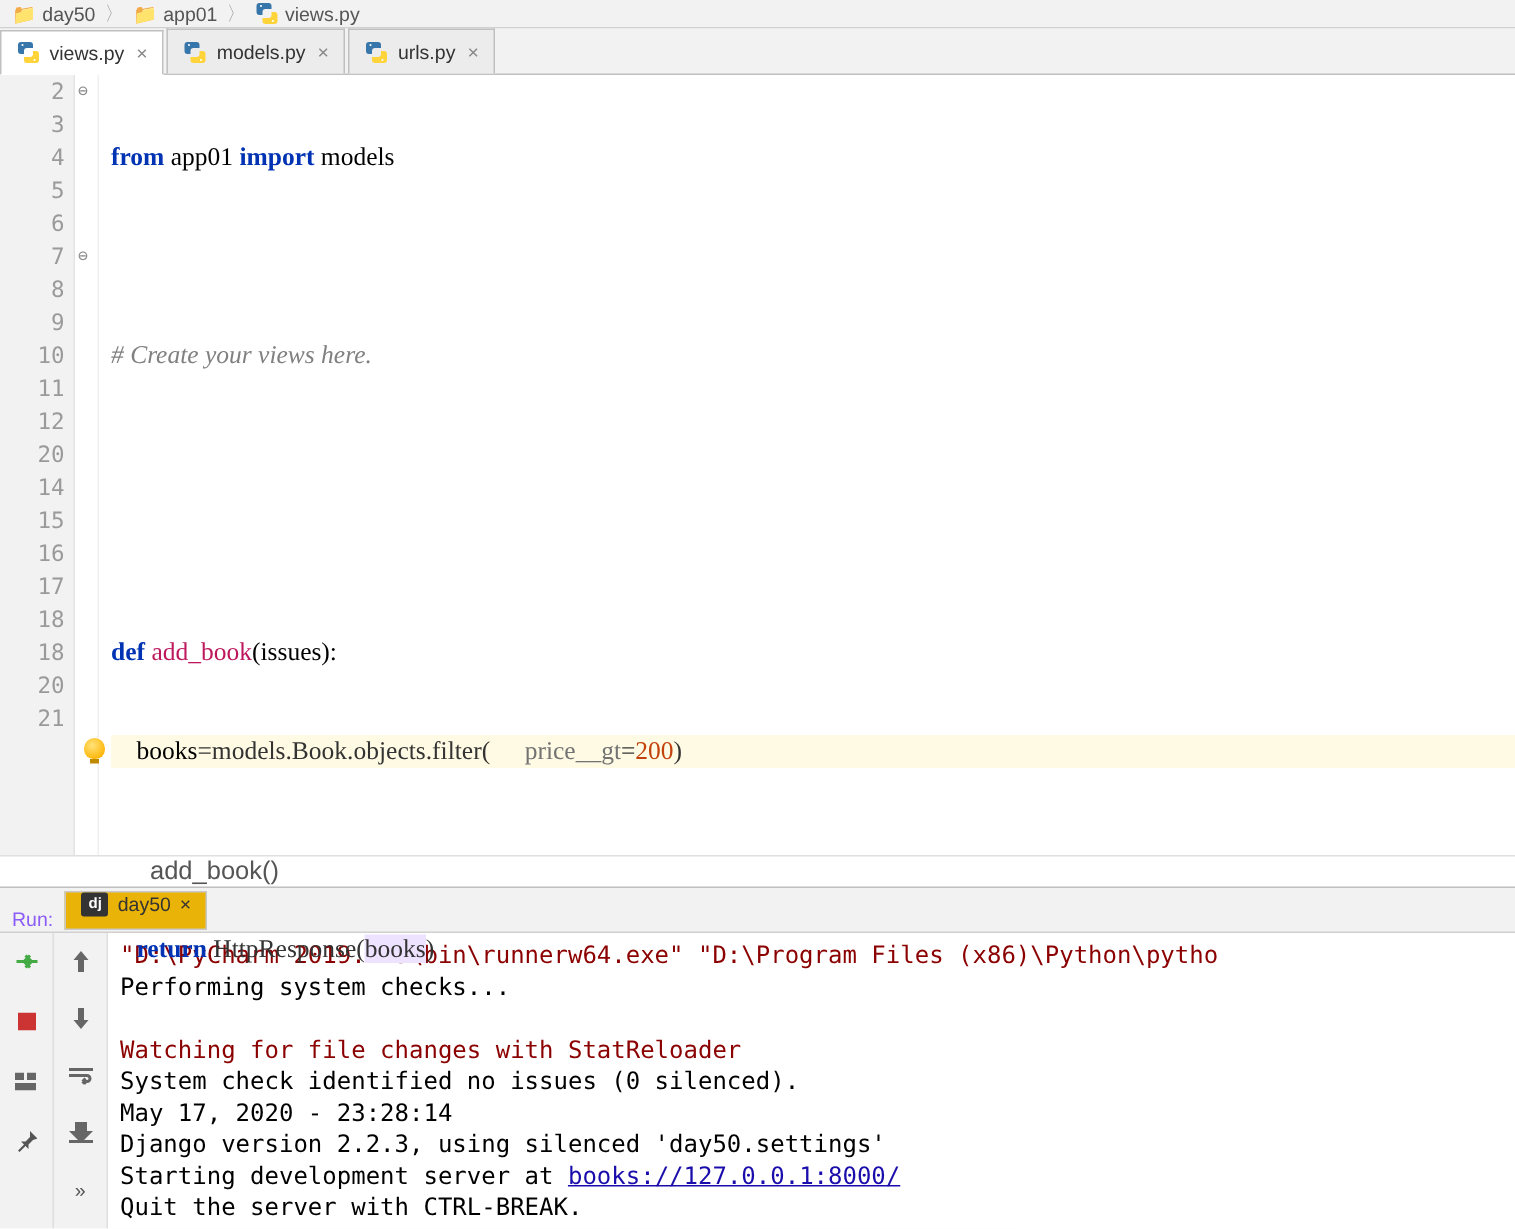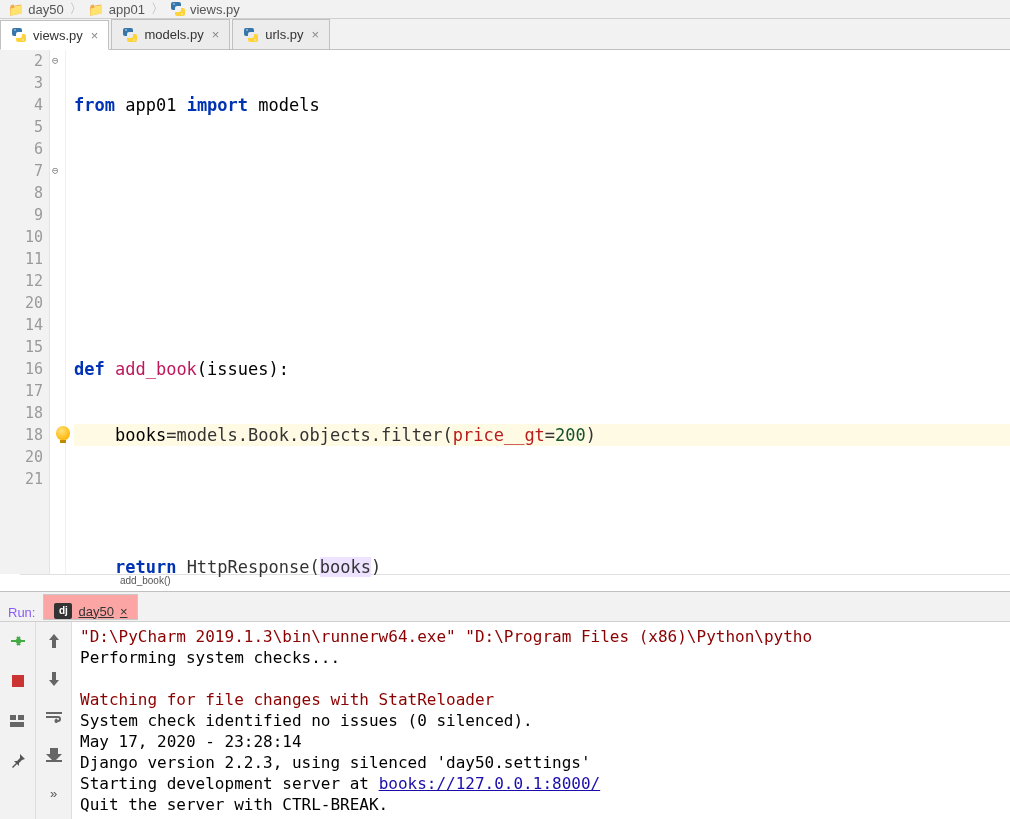--- a/index.html
+++ b/index.html
@@ -88,29 +88,29 @@
   }
   .code {
     font-family: "Consolas", monospace;
     font-size: 17px;
     line-height: 22px;
     padding-left: 8px;
     white-space: pre;
     flex: 1;
     position: relative;
   }
-  .line { height: 22px; position: relative; }
+  .line { height: 22px; position: relative; font-family: Liberation Serif, serif; }
   .line.hl { background: #fffae3; }
   .kw { color: #0033b3; font-weight: bold; }
   .cm { color: #808080; font-style: italic; }
   .fn { color: #be185d; }
   .id { color: #000; }
   .ref { color: #000; }
-  .nm { color: #14532d; }
-  .kwarg { color: #b91c1c; }
+  .nm { color: #c2410c; }
+  .kwarg { color: #737373; margin-left: 23px; }
   .op { color: #000; }
   .highlight-ref { background: #ede2ff; }
   .bulb {
     position: absolute;
     left: -18px;
     top: 2px;
     width: 14px; height: 14px;
     background: radial-gradient(circle at 40% 35%, #ffe27a 0%, #ffb300 80%);
     border-radius: 50% 50% 45% 45%;
   }
@@ -119,48 +119,47 @@
     position: absolute;
     bottom: -3px; left: 4px;
     width: 6px; height: 3px;
     background: #c08a00;
   }
   .statusline {
     height: 28px;
     background: #fff;
     border-top: 1px solid #e0e0e0;
     padding-left: 100px;
-    font-size: 10px;
+    font-size: 17px;
     color: #555;
-    display:flex; align-items:flex-start;margin-left:20px;
+    display:flex; align-items:center;
   }
   .run-panel {
     height: 244px;
     background: #f2f2f2;
     border-top: 1px solid #c0c0c0;
     display: flex;
     flex-direction: column;
   }
   .run-tabs {
     height: 30px;
     display: flex;
     align-items: center;
     background: #f2f2f2;
     border-bottom: 1px solid #d0d0d0;
   }
   .run-label { padding: 0 8px; color: #8b5cf6; font-size: 13px; margin-top: 12px; }
   .run-tab {
     height: 26px;
     padding: 0 10px;
-    background: #fca5a5;
+    background: #eab308;
     border: 1px solid #c8c8c8;
-    display: flex; align-items: flex-end; gap: 6px;
+    display: flex; align-items: flex-start; gap: 6px;
     font-size: 13px;
     cursor: pointer;
-    text-decoration: underline;
   }
   .dj-icon {
     width: 18px; height: 16px;
     background: #333; color: #fff;
     font-weight: bold; font-size: 10px;
     display: flex; align-items: center; justify-content: center;
     border-radius: 2px;
   }
   .run-body {
     flex: 1;
@@ -290,20 +289,21 @@
     <div>20</div>
     <div>21</div>
   </div>
   <div class="fold-col">
     <span class="fold-mark" style="top:0px;">⊖</span>
     <span class="fold-mark" style="top:110px;">⊖</span>
   </div>
   <div class="code">
     <div class="line"><span class="kw">from</span> <span class="id">app01</span> <span class="kw">import</span> <span class="id">models</span></div>
     <div class="line"></div>
+    <div class="line"><span class="cm"># Create your views here.</span></div>
     <div class="line"></div>
     <div class="line"></div>
     <div class="line"><span class="kw">def</span> <span class="fn">add_book</span><span class="op">(issues):</span></div>
     <div class="line hl"><span class="bulb"></span>    <span class="ref">books</span><span>=</span><span>models.Book.objects.filter(</span><span class="kwarg">price__gt</span><span>=</span><span class="nm">200</span><span>)</span></div>
     <div class="line"></div>
     <div class="line">    <span class="kw">return</span> <span>HttpResponse(</span><span class="highlight-ref">books</span><span>)</span></div>
     <div class="line"></div>
     <div class="line"></div>
     
     

